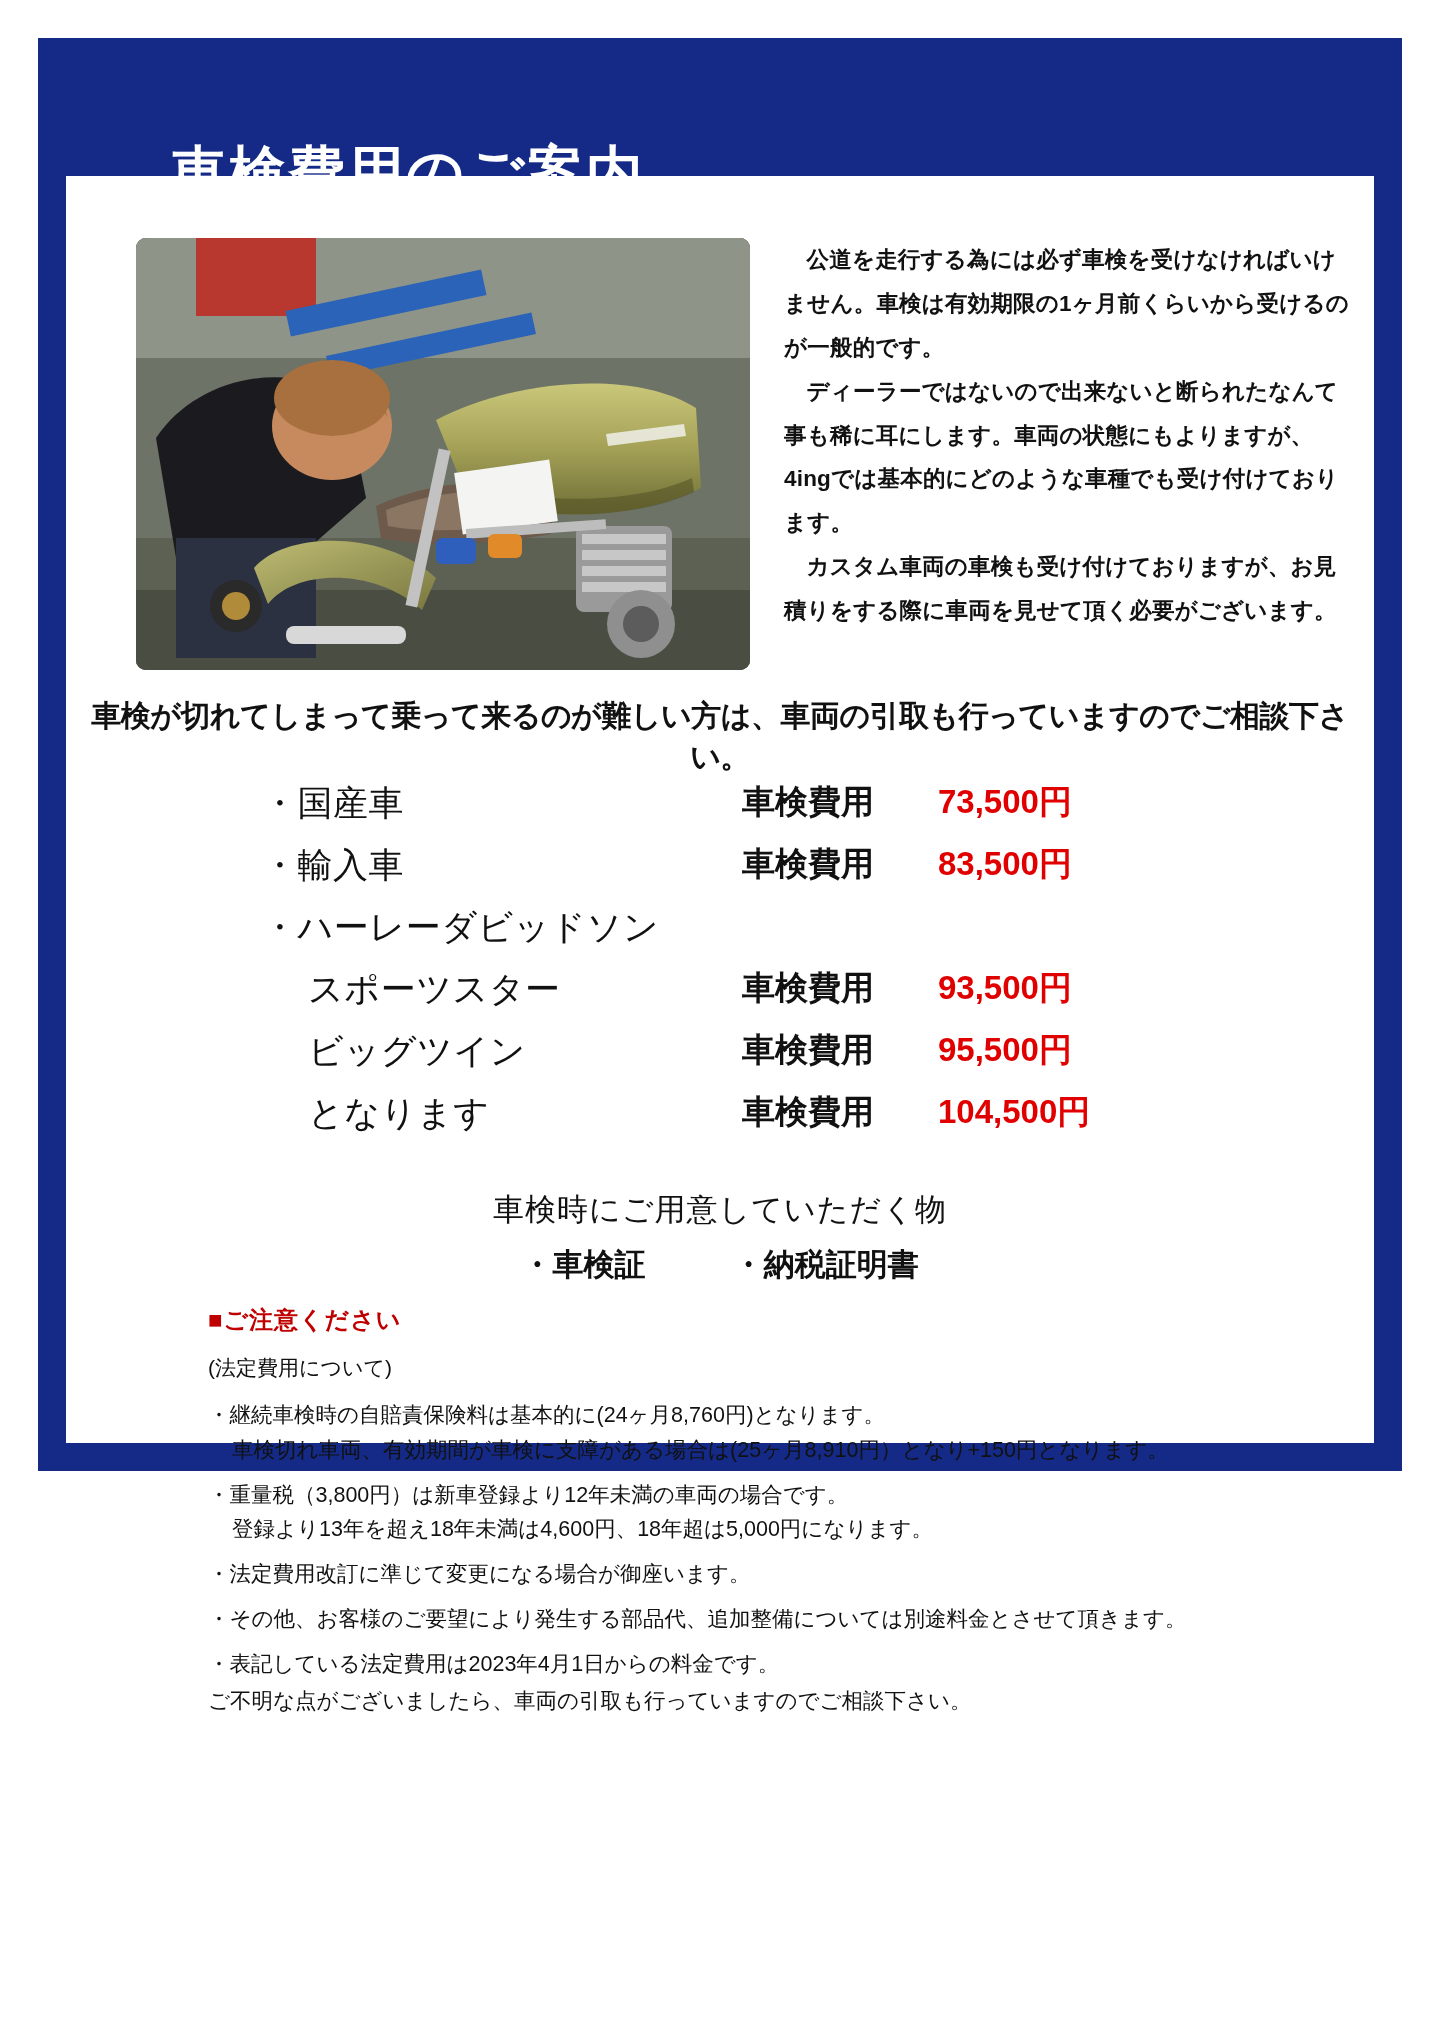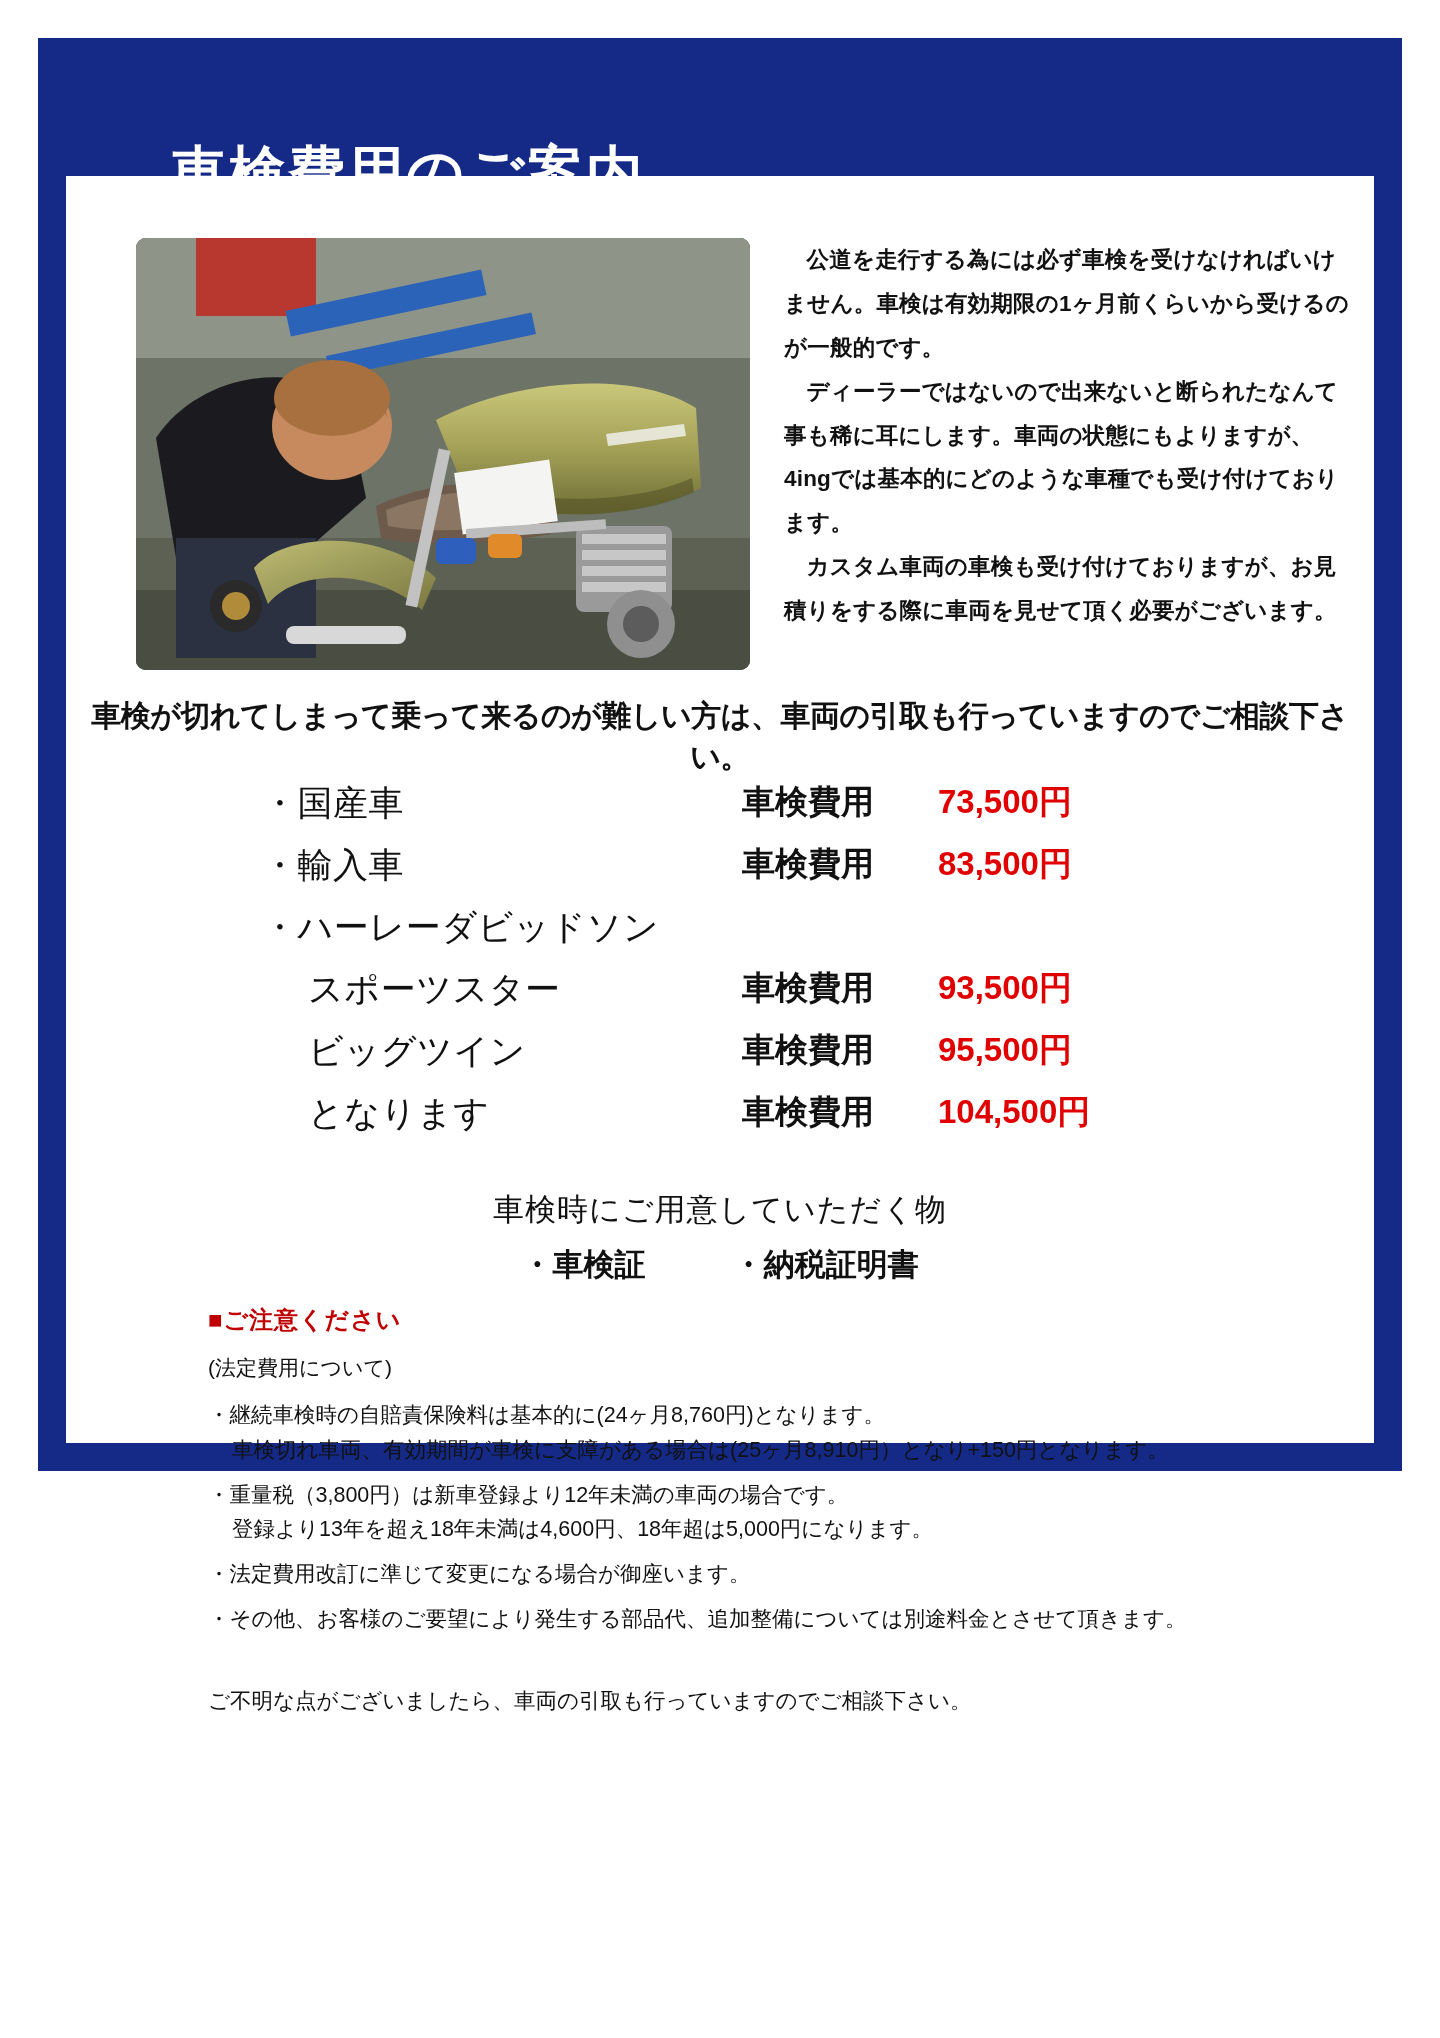--- a/index.html
+++ b/index.html
@@ -340,20 +340,21 @@
         <div class="caution-head">■ご注意ください</div>
         <div class="caution-sub">(法定費用について)</div>
 
         <div class="caution-list">
           <div class="ln">・継続車検時の自賠責保険料は基本的に(24ヶ月8,760円)となります。</div>
           <div class="ln indent blk">車検切れ車両、有効期間が車検に支障がある場合は(25ヶ月8,910円）となり+150円となります。</div>
           <div class="ln">・重量税（3,800円）は新車登録より12年未満の車両の場合です。</div>
           <div class="ln indent blk">登録より13年を超え18年未満は4,600円、18年超は5,000円になります。</div>
           <div class="ln blk">・法定費用改訂に準じて変更になる場合が御座います。</div>
           <div class="ln blk">・その他、お客様のご要望により発生する部品代、追加整備については別途料金とさせて頂きます。</div>
+          <div class="ln">・表記している法定費用は2023年4月1日からの料金です。</div>
         </div>
 
         <div class="footer-note">ご不明な点がございましたら、車両の引取も行っていますのでご相談下さい。</div>
 
       </div>
     </div>
   </div>
 </div>
 
 </body></html>

